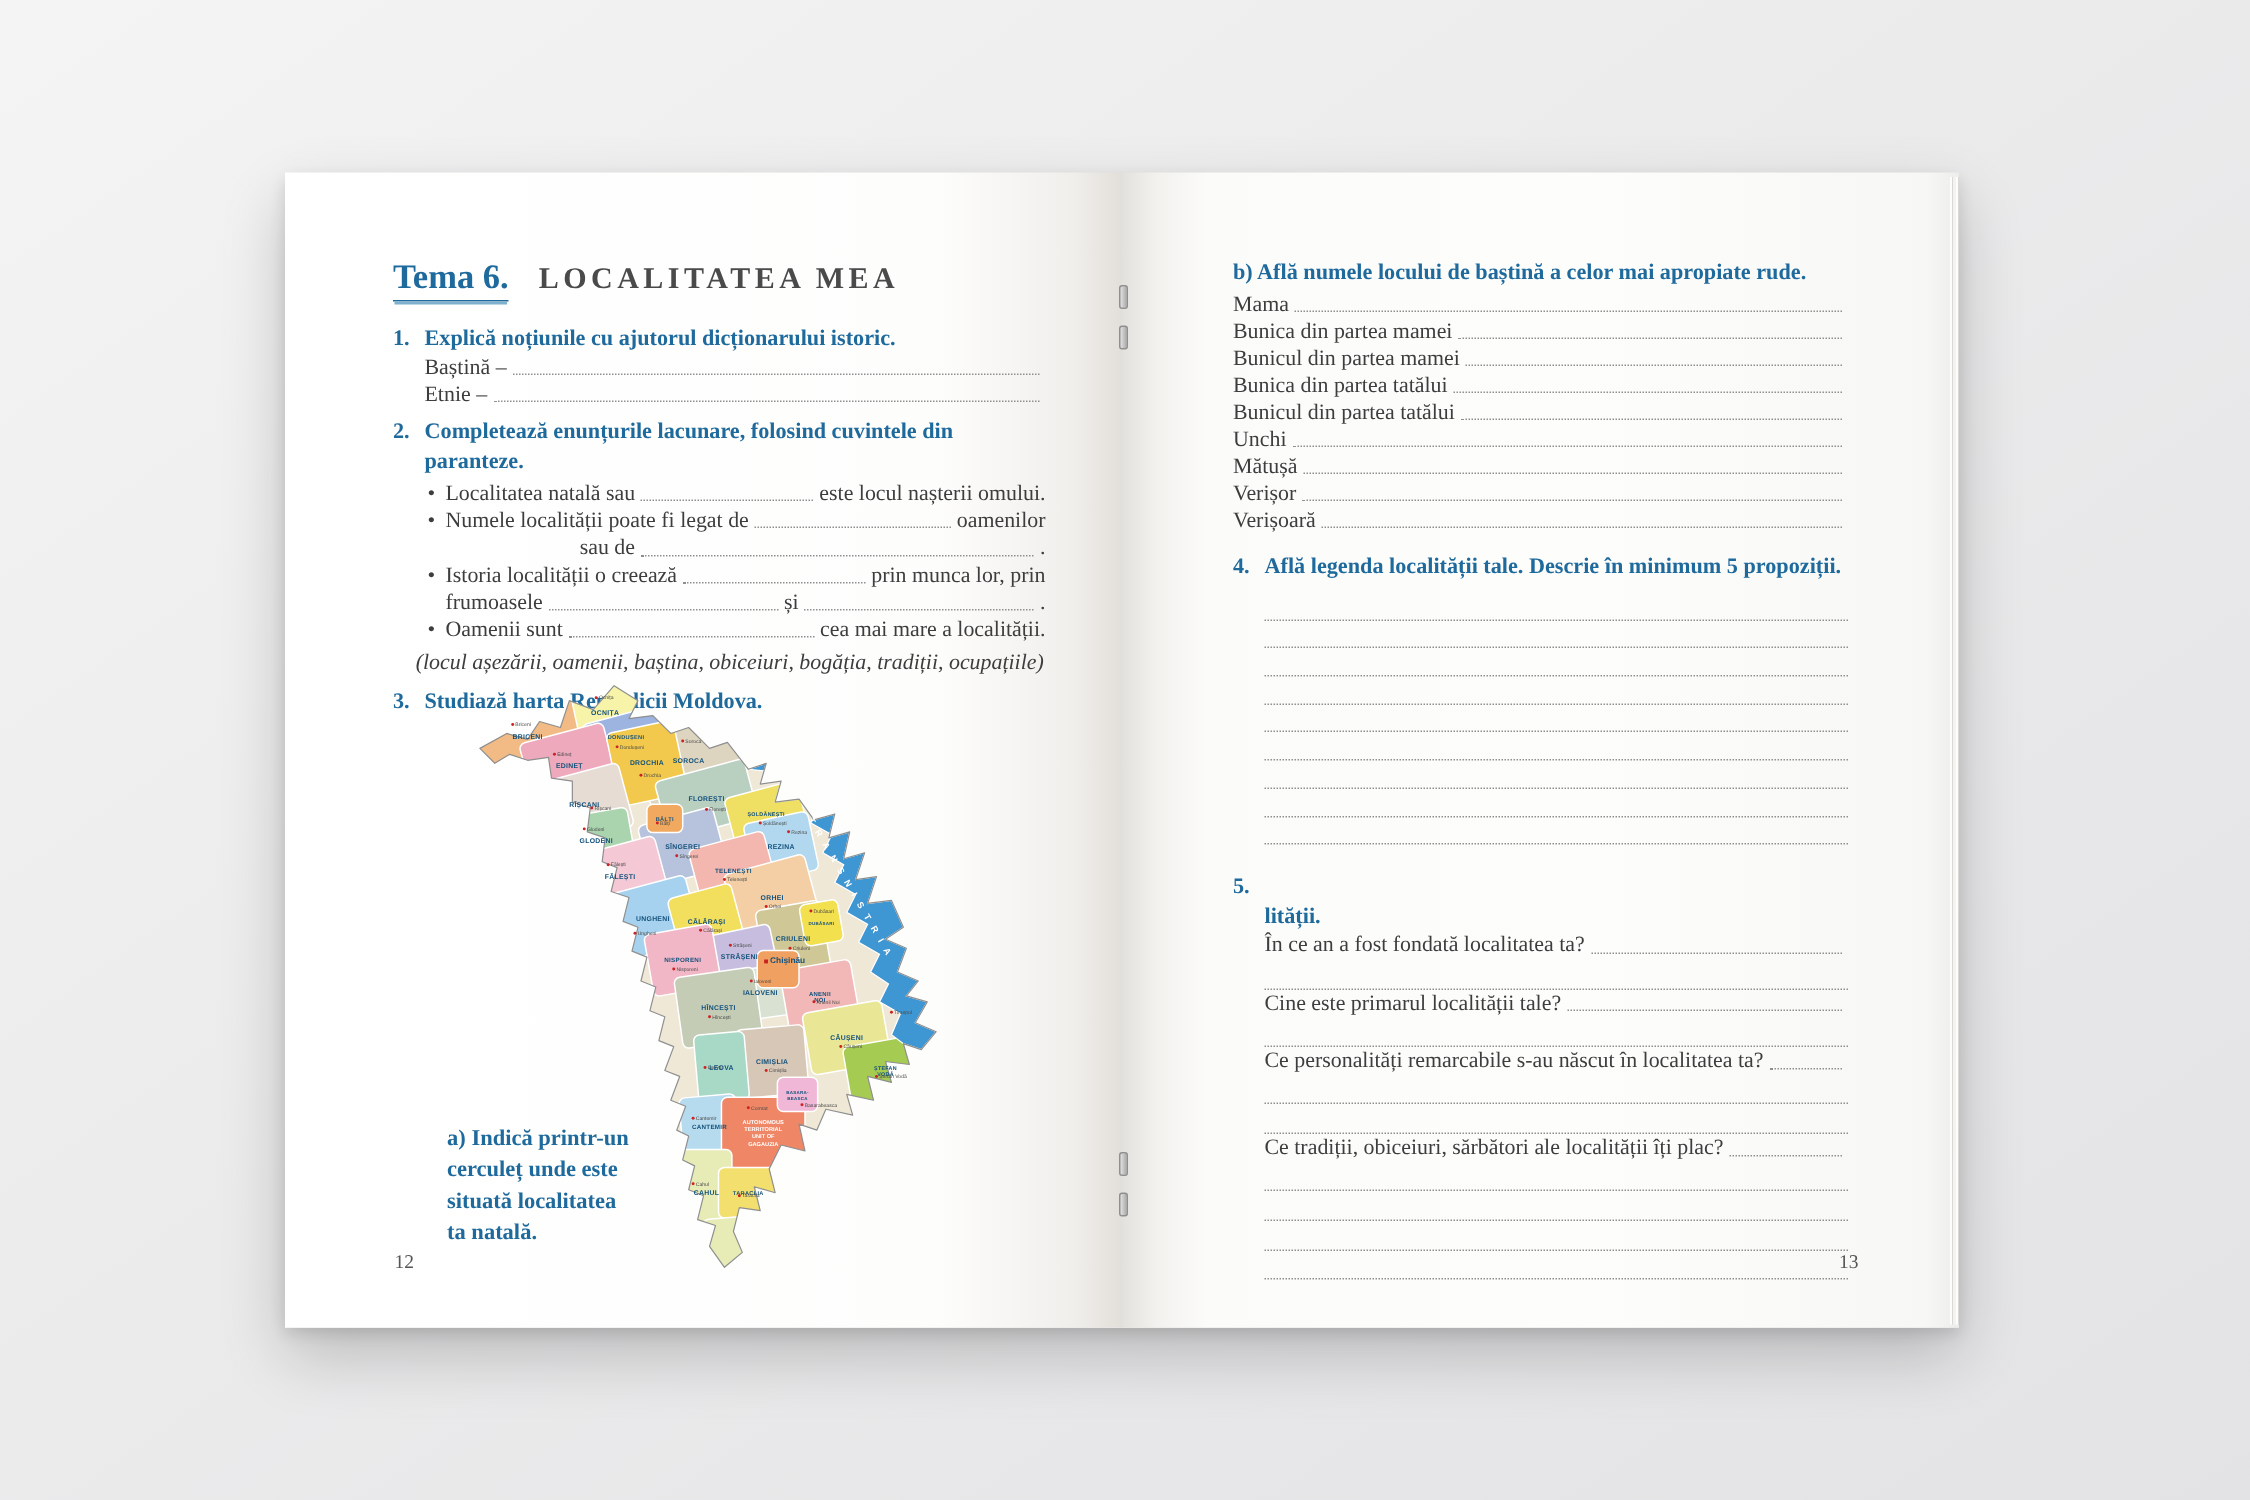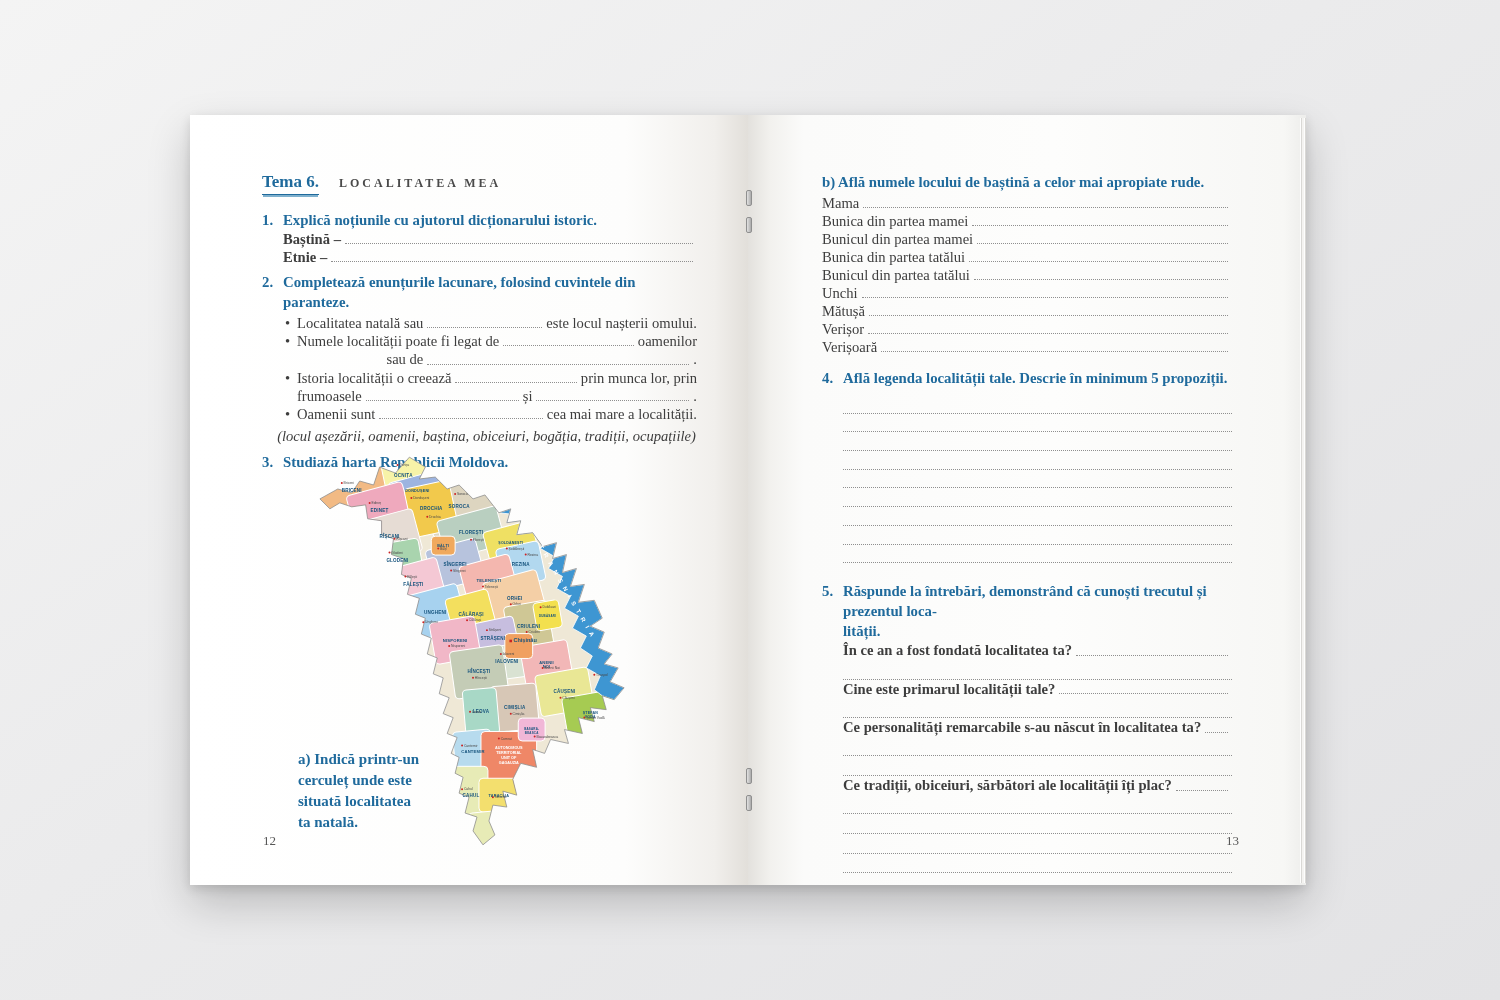--- a/index.html
+++ b/index.html
@@ -24,30 +24,30 @@
     padding:57px 74px 5px 74px;
   }
   .page-right::after{
     content:"";position:absolute;top:3px;bottom:2px;right:0;width:6px;
     background:repeating-linear-gradient(to right,#fdfdfd 0 1px,#d9d8d5 1px 2px,#f4f3f1 2px 4px);
   }
   .staple{position:absolute;left:556px;width:6px;height:16px;border-radius:2px;
     background:linear-gradient(to right,#e2e2e2,#ababab);border:1px solid #8f8f8f;box-sizing:border-box;z-index:5;}
   
   .tema-row{display:flex;align-items:baseline;margin-bottom:15px;}
-  .tema-label{color:#1f6a9c;font-weight:bold;font-size:17px;
+  .tema-label{color:#1f6a9c;font-weight:bold;font-size:23px;
     border-bottom:1px solid #1f6a9c;box-shadow:0 3px 0 -1px #7fb0cd;padding-bottom:2px;}
-  .spread-title{color:#4a4a4a;font-weight:bold;font-size:12px;letter-spacing:3px;margin-left:20px;}
+  .spread-title{color:#4a4a4a;font-weight:bold;font-size:20px;letter-spacing:3px;margin-left:20px;}
   .ex-head{display:flex;color:#1f6a9c;font-weight:bold;font-size:14.8px;line-height:20px;}
   .exnum{width:21px;flex-shrink:0;}
   .row{display:flex;align-items:flex-end;height:18px;line-height:18px;}
   .leader{flex:1;border-bottom:1.7px dotted #8f8f8f;margin:0 4px 4px 4px;}
   .leader.fixed{flex:0 0 auto;}
   .dotline{height:17.6px;border-bottom:1.7px dotted #8f8f8f;}
-  .indent{margin-left:21px;font-weight:bold;}
+  .indent{margin-left:21px;}
   .bullets{margin-left:23px;margin-top:2px;}
   .bullet-row{display:flex;align-items:flex-end;height:18.2px;line-height:18.2px;}
   .bullet{width:12px;flex-shrink:0;}
   .bullet-cont{padding-left:12px;justify-content:flex-end;}
   .word-bank{font-style:italic;text-align:center;height:20px;line-height:20px;margin-top:3px;padding-left:14px;}
   .gap-s{height:6px;}
   .gap-m{height:12px;}
   .page-num{position:absolute;top:718px;font-size:13px;color:#565656;}
   .a-note{position:absolute;left:108px;top:634px;width:128px;color:#1f6a9c;font-weight:bold;
     font-size:15px;line-height:21px;}
@@ -363,21 +363,21 @@
         <div class="dotline"></div>
         <div class="dotline"></div>
         <div class="dotline"></div>
       </div>
 
     <div class="gap-m"></div>
       <div class="gap-s"></div>
     <div class="ex-head">
       <span class="exnum">5.</span>
       <span>
-        <span>Răspunde la întrebări, demonstrând că cunoști trecutul și prezentul loca-</span><br>
+        <br>
         <span>lității.</span>
       </span>
     </div>
     <div id="ex5-questions" class="q-block indent">
         <div class="row">
           <span>În ce an a fost fondată localitatea ta?</span>
           <span class="leader"></span>
         </div>
         <div class="dotline"></div>
         <div class="row">

